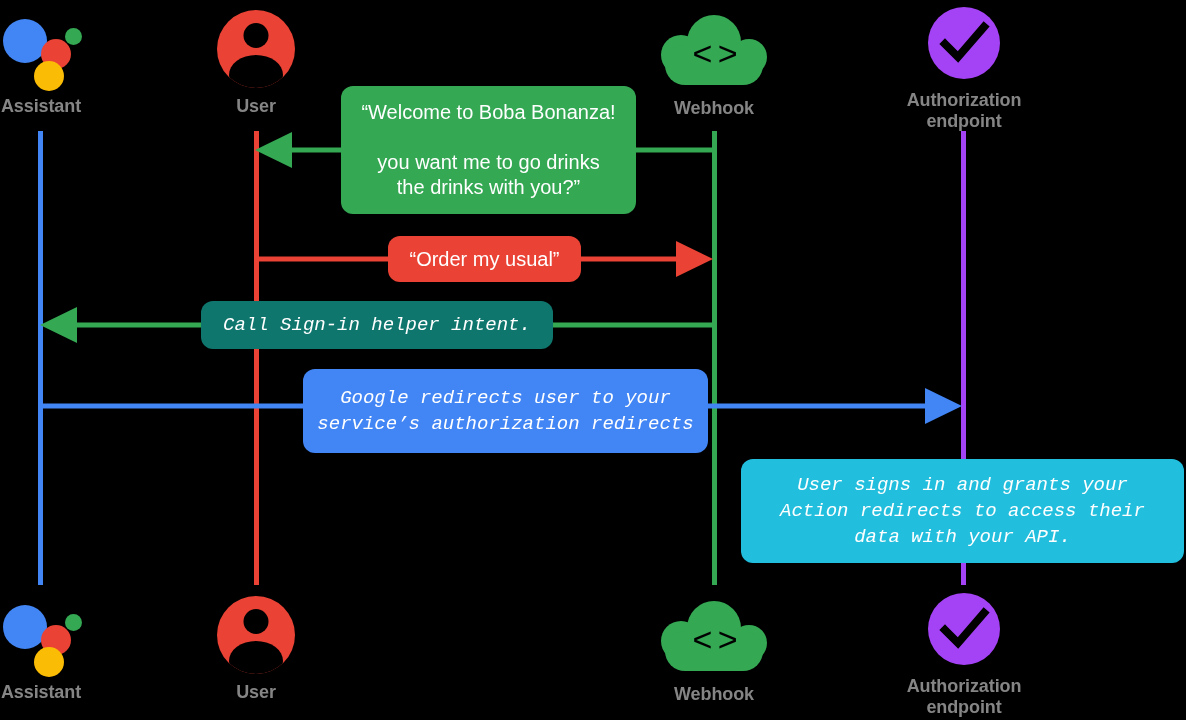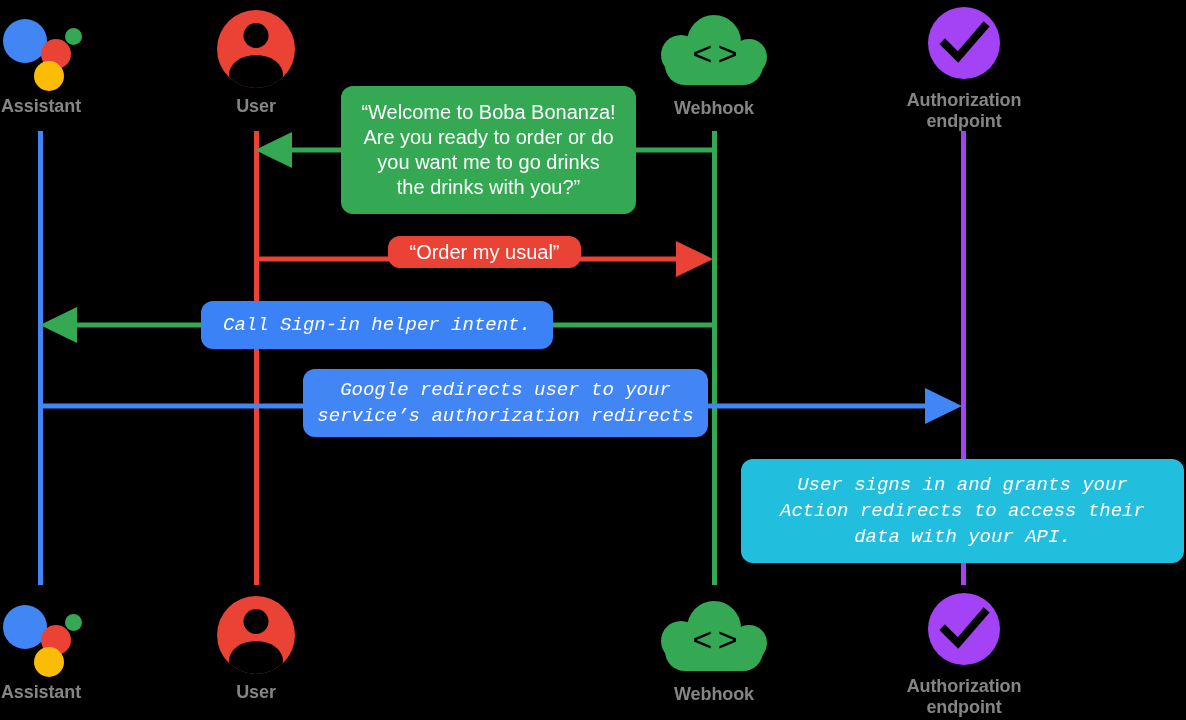--- a/index.html
+++ b/index.html
@@ -200,35 +200,35 @@
 
     <g>
       <line x1="40" y1="406" x2="949" y2="406" stroke="#4285f4" stroke-width="5"></line>
       <polygon points="962,406 925,388 925,424" fill="#4285f4"></polygon>
     </g>
   </svg>
 
   <div class="bubble sans" style="left:341px; top:86px; width:295px; height:128px; background:#34a853; padding:10px 20px;">
     <span>
       <span>“Welcome to Boba Bonanza!</span><br>
-      <span>Are you ready to order or do</span><br>
+      <br>
       <span>you want me to go drinks</span><br>
       <span>the drinks with you?”</span>
     </span>
   </div>
 
-  <div class="bubble sans" style="left:388px; top:236px; width:193px; height:32px; background:#ea4335; padding:0 14px;">
+  <div class="bubble sans" style="left:388px; top:236px; width:193px; height:46px; background:#ea4335; padding:0 14px;">
     <span>“Order my usual”</span>
   </div>
 
-  <div class="bubble mono" style="left:201px; top:301px; width:352px; height:48px; background:#3b82f6; padding:10px 16px;">
+  <div class="bubble mono" style="left:201px; top:301px; width:352px; height:48px; background:#0f766e; padding:10px 16px;">
     <span>Call Sign-in helper intent.</span>
   </div>
 
-  <div class="bubble mono" style="left:303px; top:369px; width:405px; height:68px; background:#4285f4; padding:0 12px;align-items:center;">
+  <div class="bubble mono" style="left:303px; top:369px; width:405px; height:84px; background:#4285f4; padding:0 12px;align-items:center;">
     <span>
       <span>Google redirects user to your</span><br>
       <span>service’s authorization redirects</span>
     </span>
   </div>
 
   <div class="bubble mono" style="left:741px; top:459px; width:443px; height:104px; background:#22bedd; padding:8px 14px;">
     <span>
       <span>User signs in and grants your</span><br>
       <span>Action redirects to access their</span><br>

